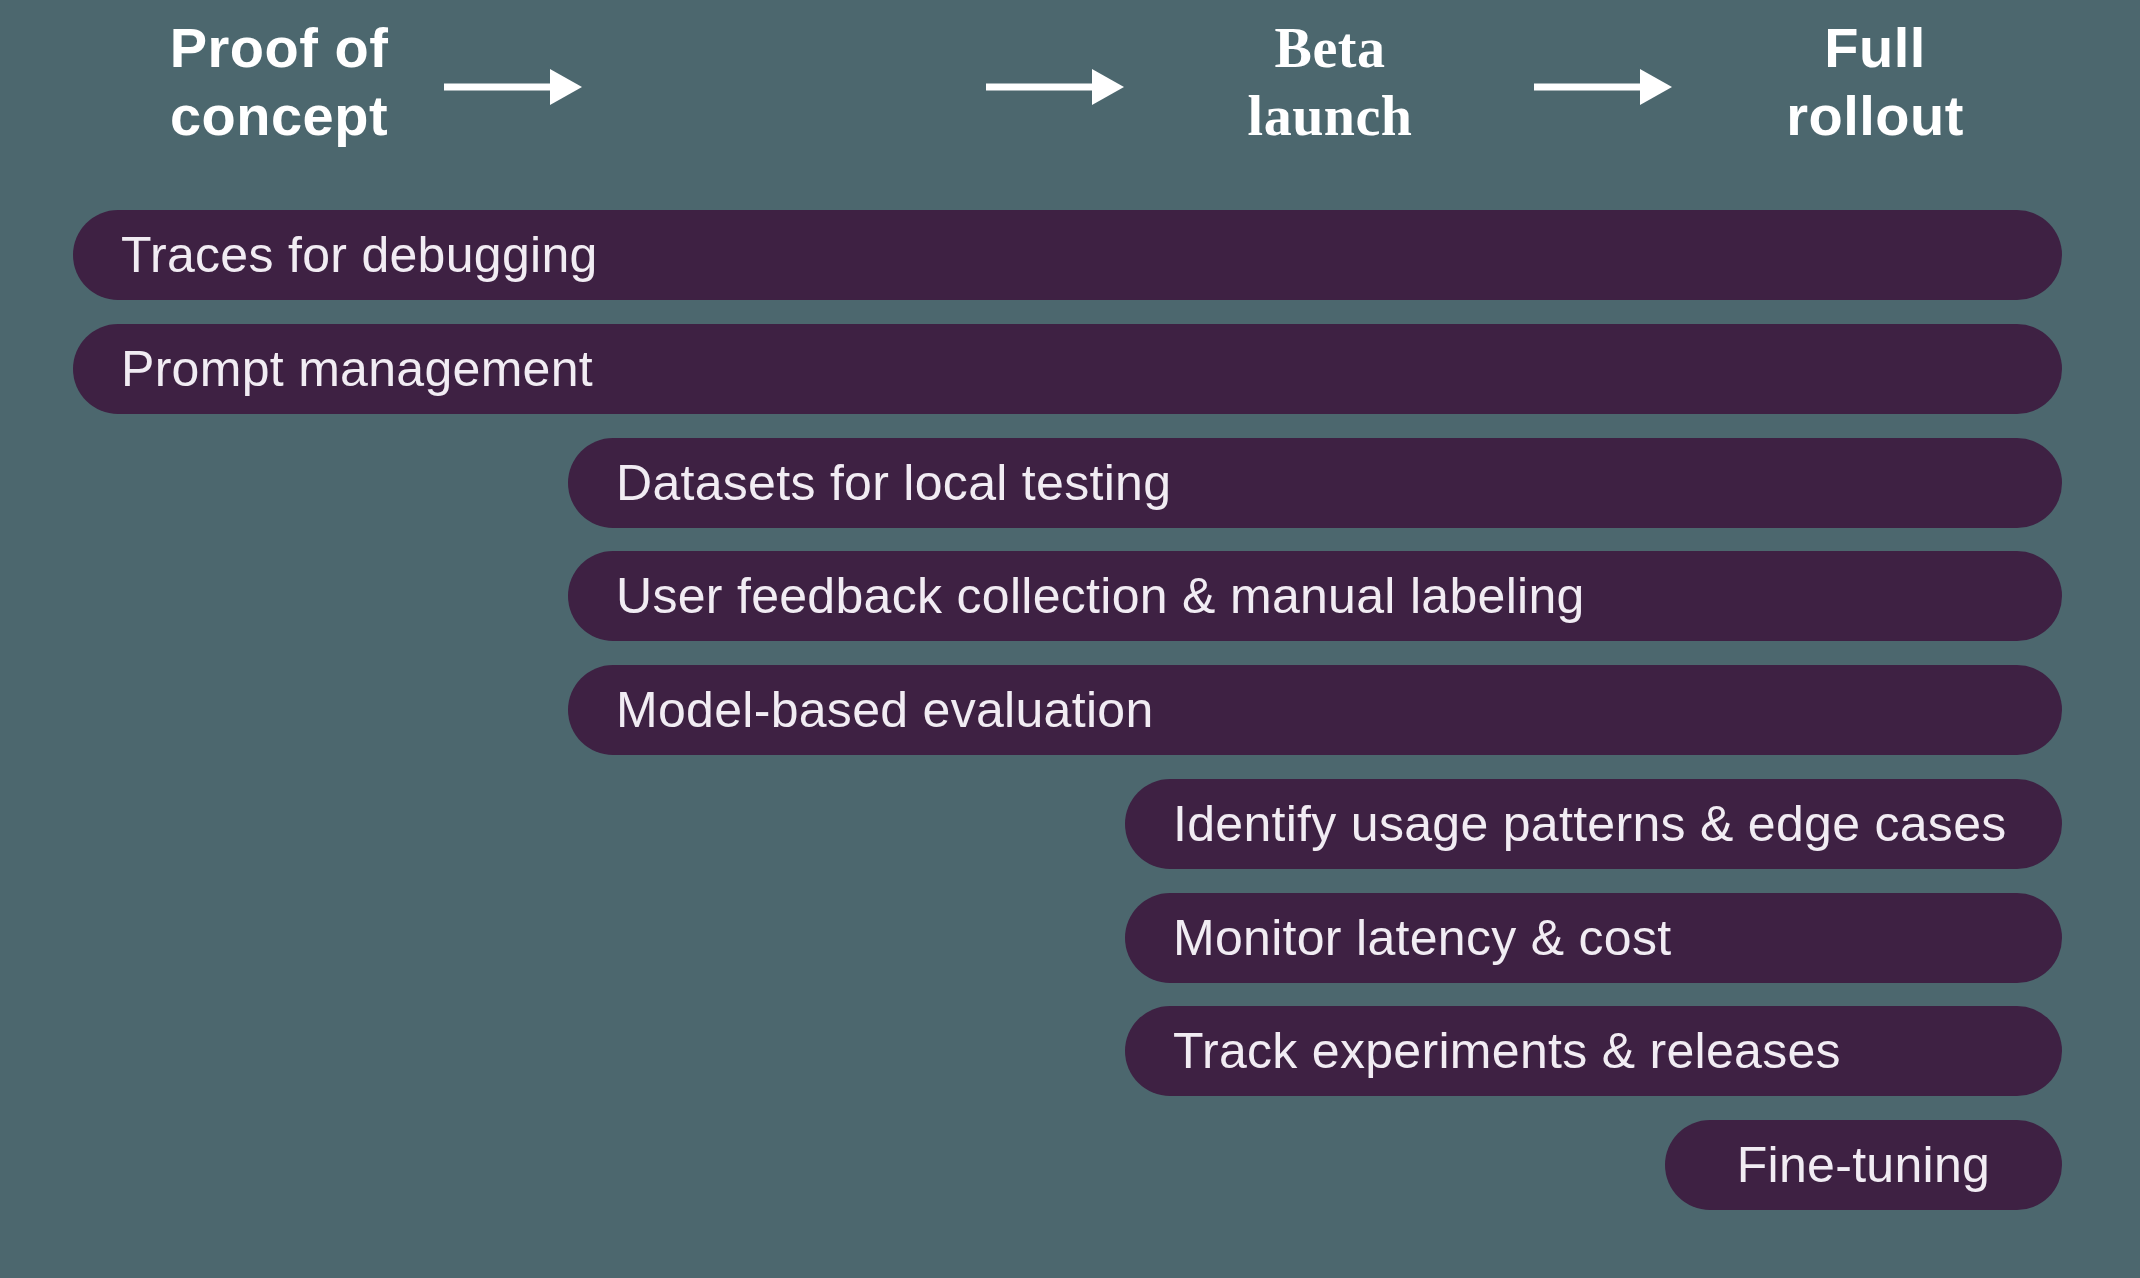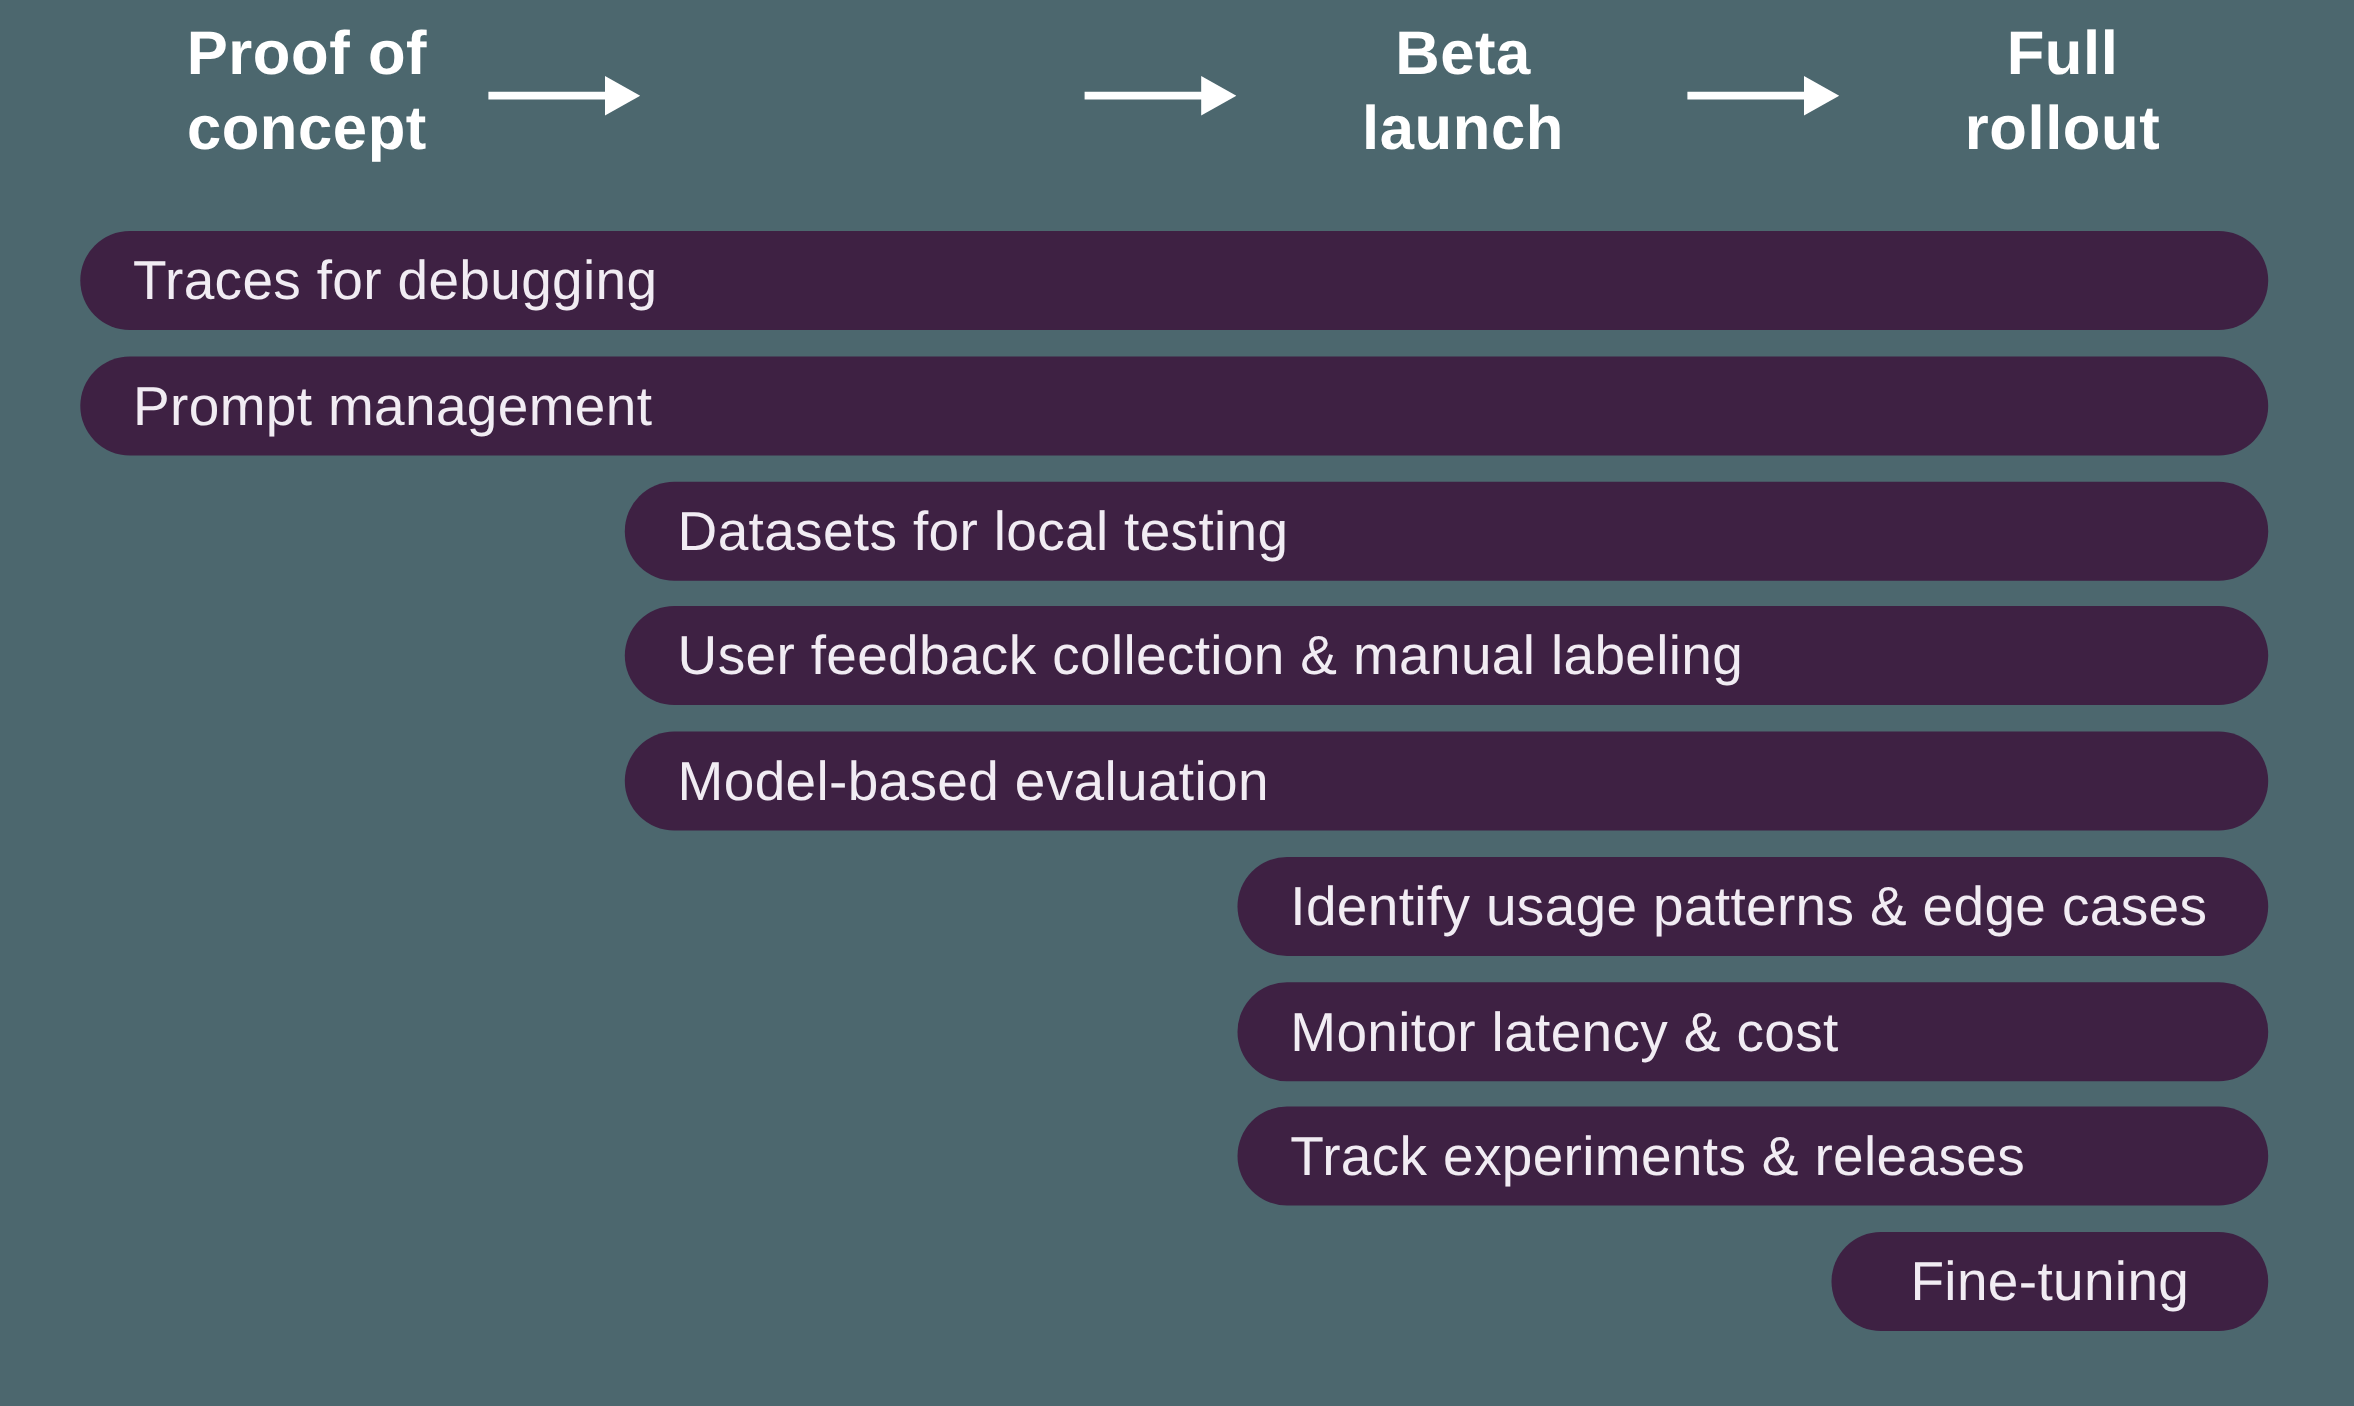--- a/index.html
+++ b/index.html
@@ -19,21 +19,21 @@
     color: #ffffff;
     font-size: 56px;
     font-weight: 700;
     line-height: 68px;
     text-align: center;
     white-space: pre-line;
     letter-spacing: 0.5px;
   }
   .stage-1 { left: 245px; margin-left: 34px; }
   .stage-2 { left: 797px; }
-  .stage-3 { left: 1330px; }
+  .stage-3 { left: 1330px; font-family: Liberation Serif, serif; }
   .stage-4 { left: 1875px; }
   
   .flow-arrow { position: absolute; top: 65px; width: 140px; height: 44px; }
   .arrow-1 { left: 442px; }
   .arrow-2 { left: 984px; }
   .arrow-3 { left: 1532px; }
   
   .bar {
     position: absolute;
     height: 90px;

